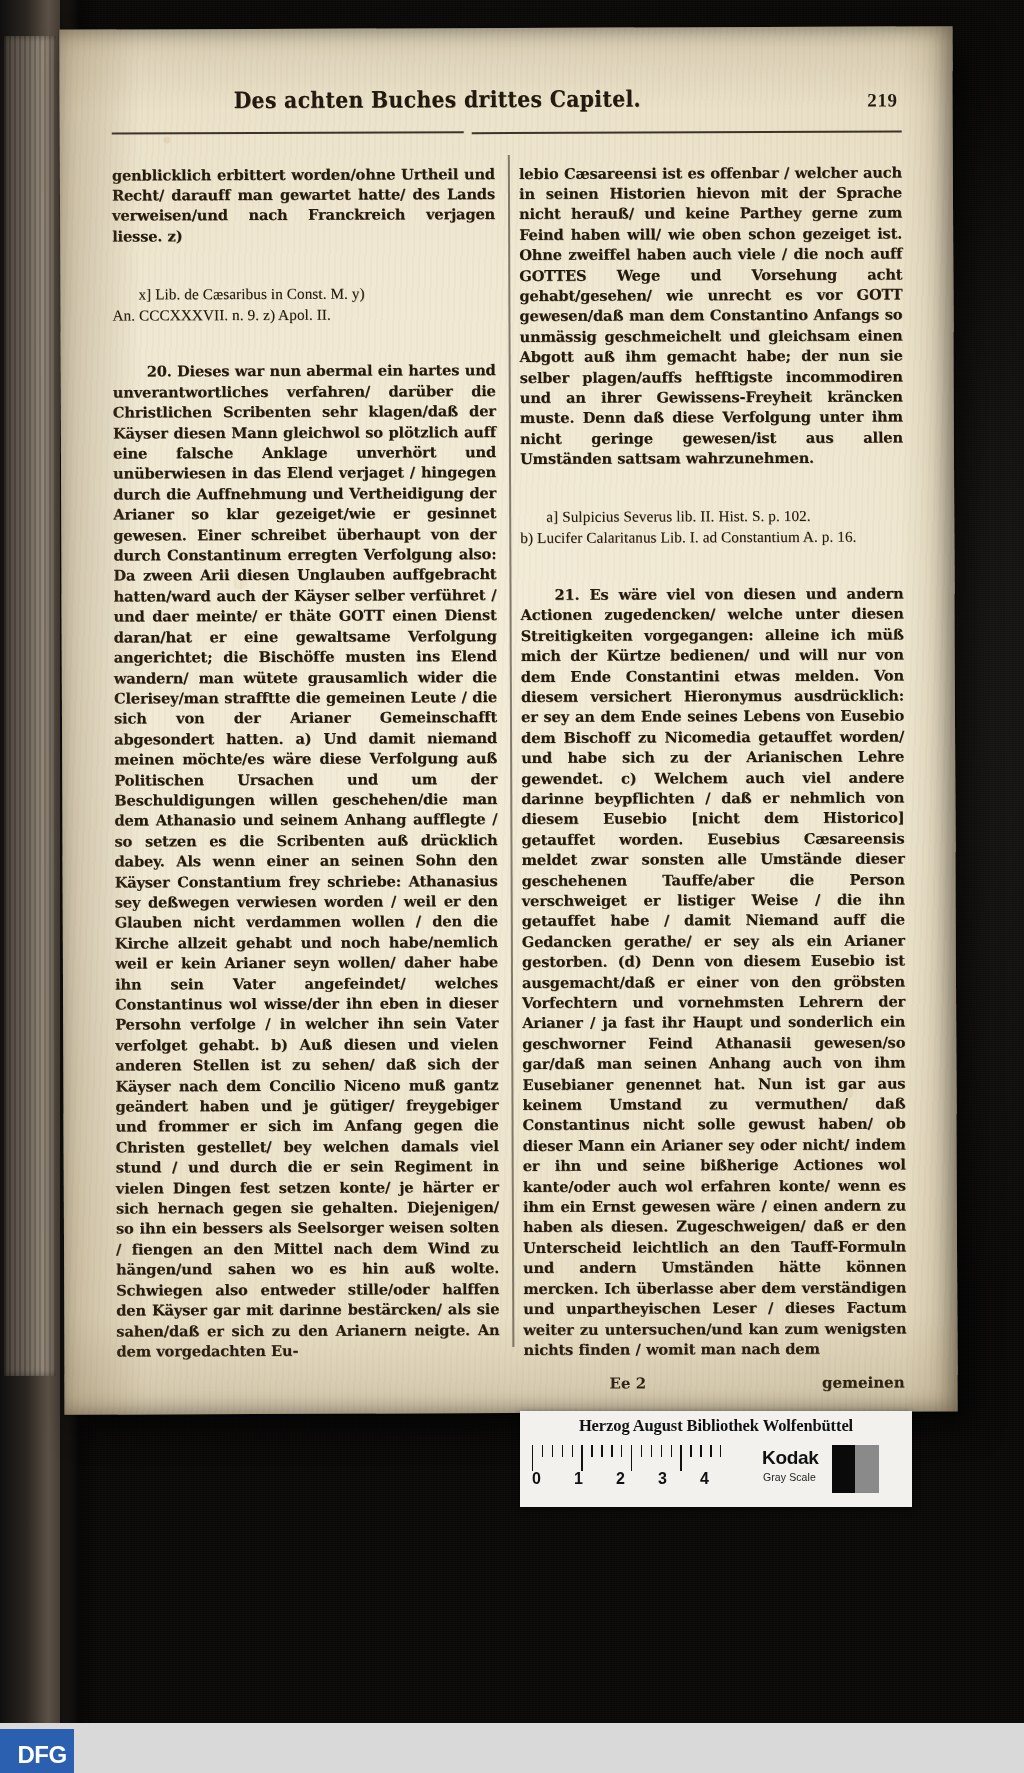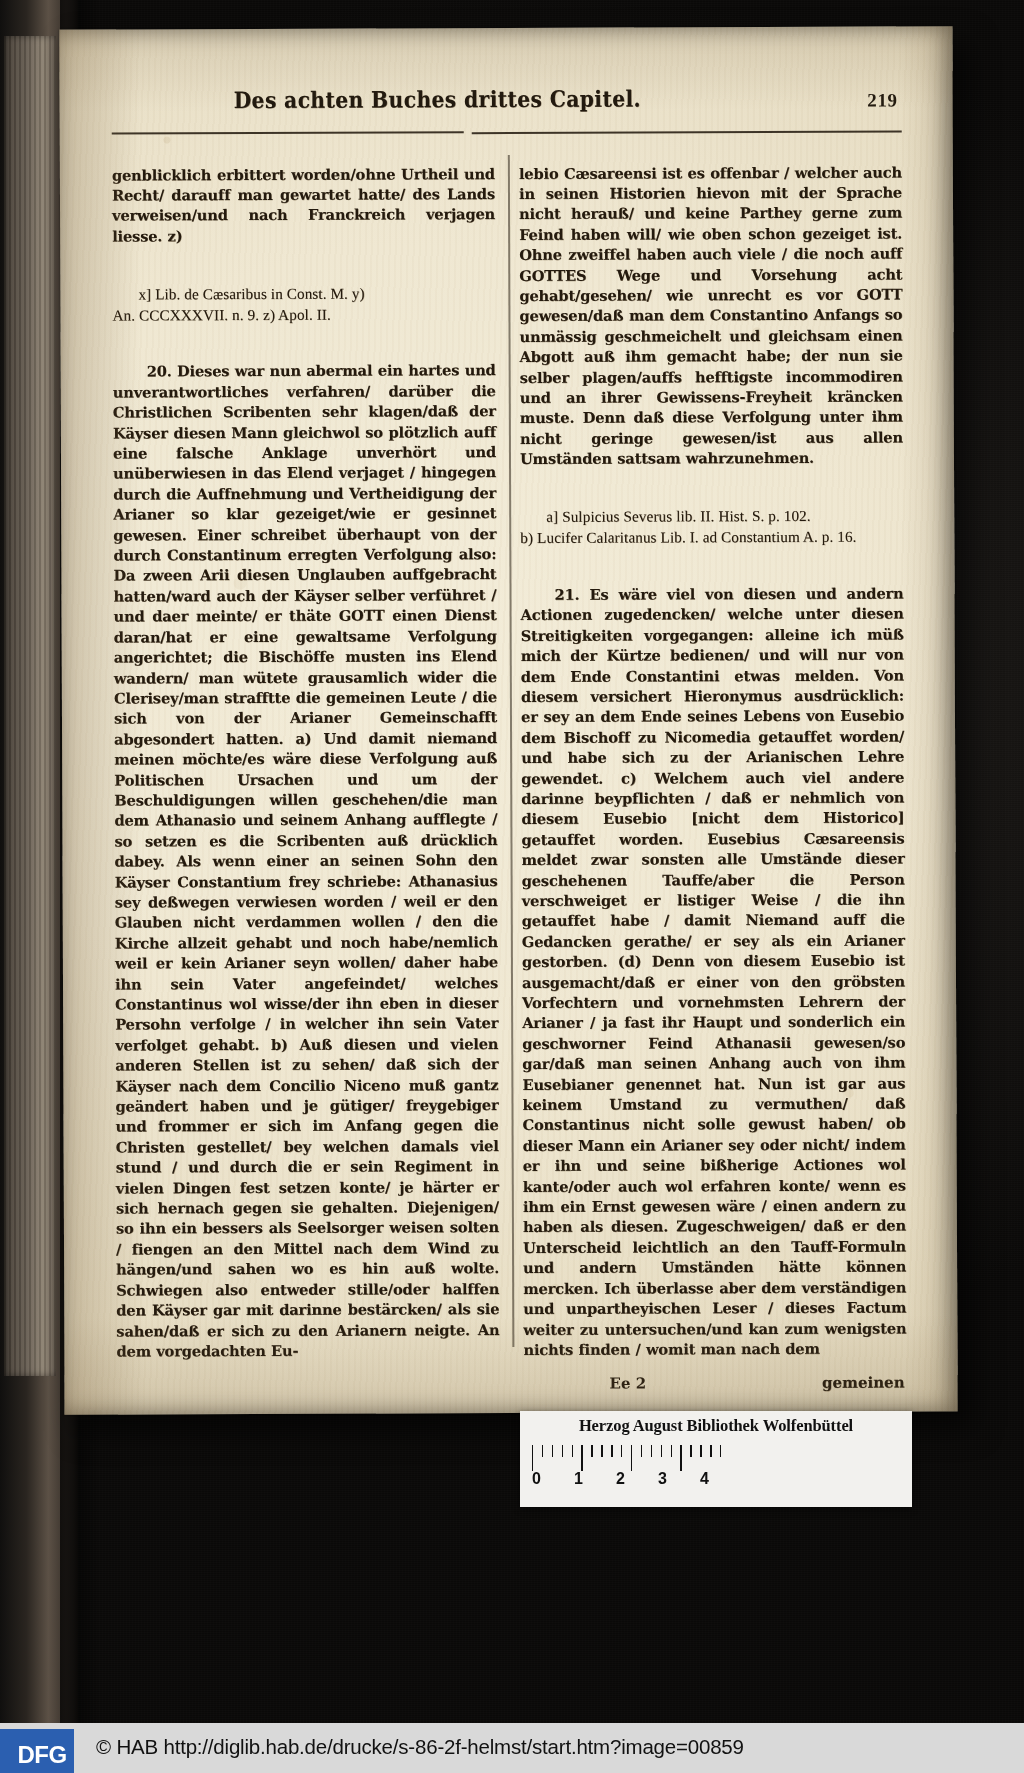--- a/index.html
+++ b/index.html
@@ -406,20 +406,28 @@
   <div class="ruler">
     <div class="ticks"></div>
     <div class="nums">
       <span>0</span>
       <span>1</span>
       <span>2</span>
       <span>3</span>
       <span>4</span>
     </div>
   </div>
+  <div class="kodak">
+    <div class="kodak-word">Kodak</div>
+    <div class="kodak-sub">Gray Scale</div>
+    <div class="gray-patches">
+      <i style="background:#0a0a0a"></i>
+      <i style="background:#8a8a8a"></i>
+      <i style="background:#f2f1ee"></i>
+    </div>
+  </div>
 </div>
 
 <div class="bottom-bar">
   <div class="dfg-logo">
     <span>DFG</span>
   </div>
-  <div class="credit">© HAB http://diglib.hab.de/drucke/s-86-2f-helmst/start.htm?image=00859</div>
 </div>
 
 </body></html>

